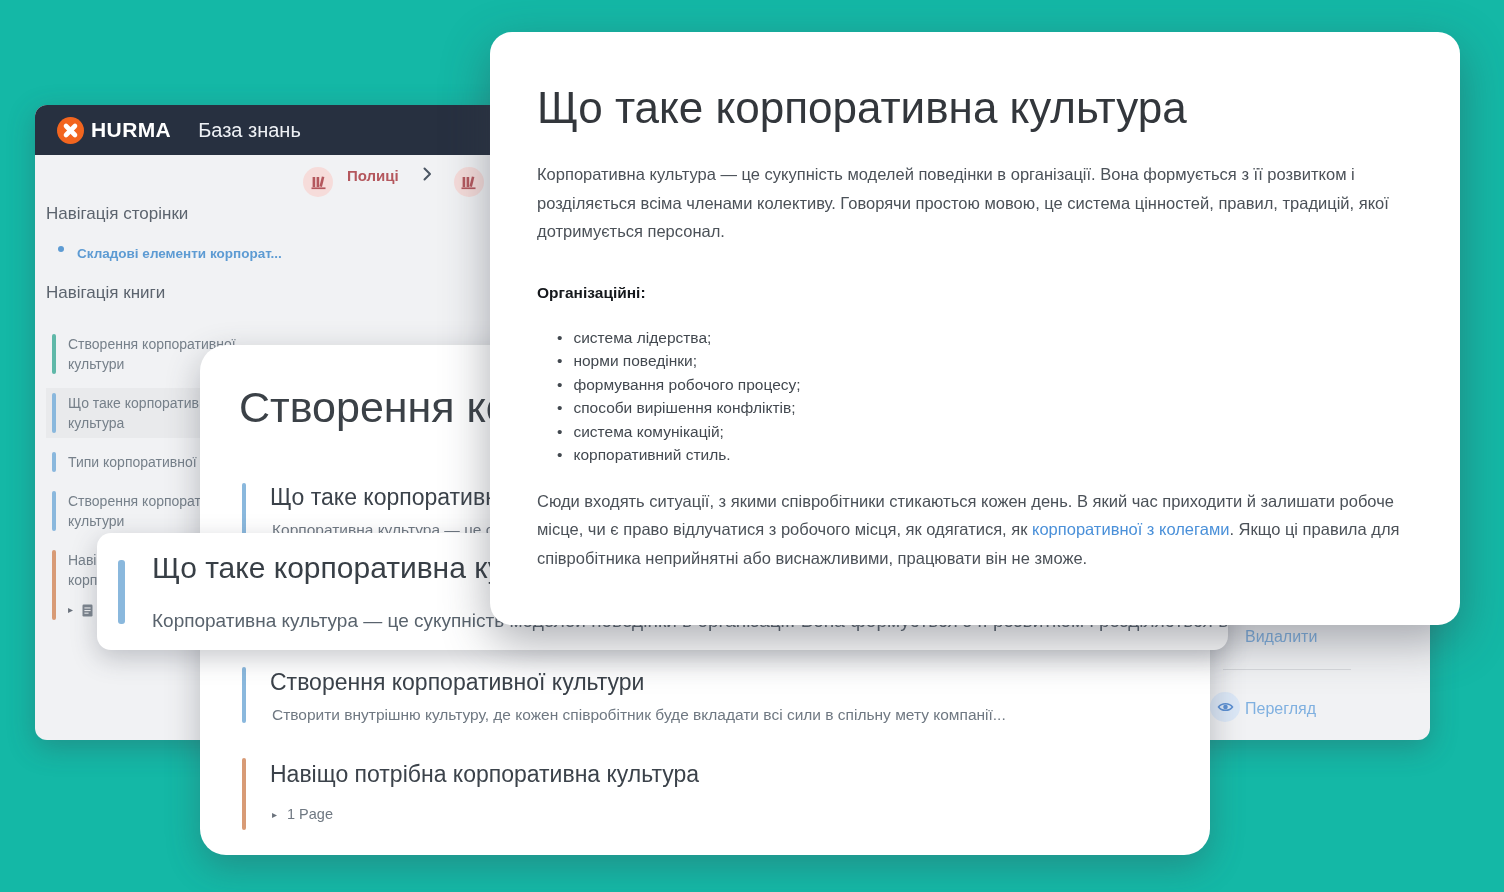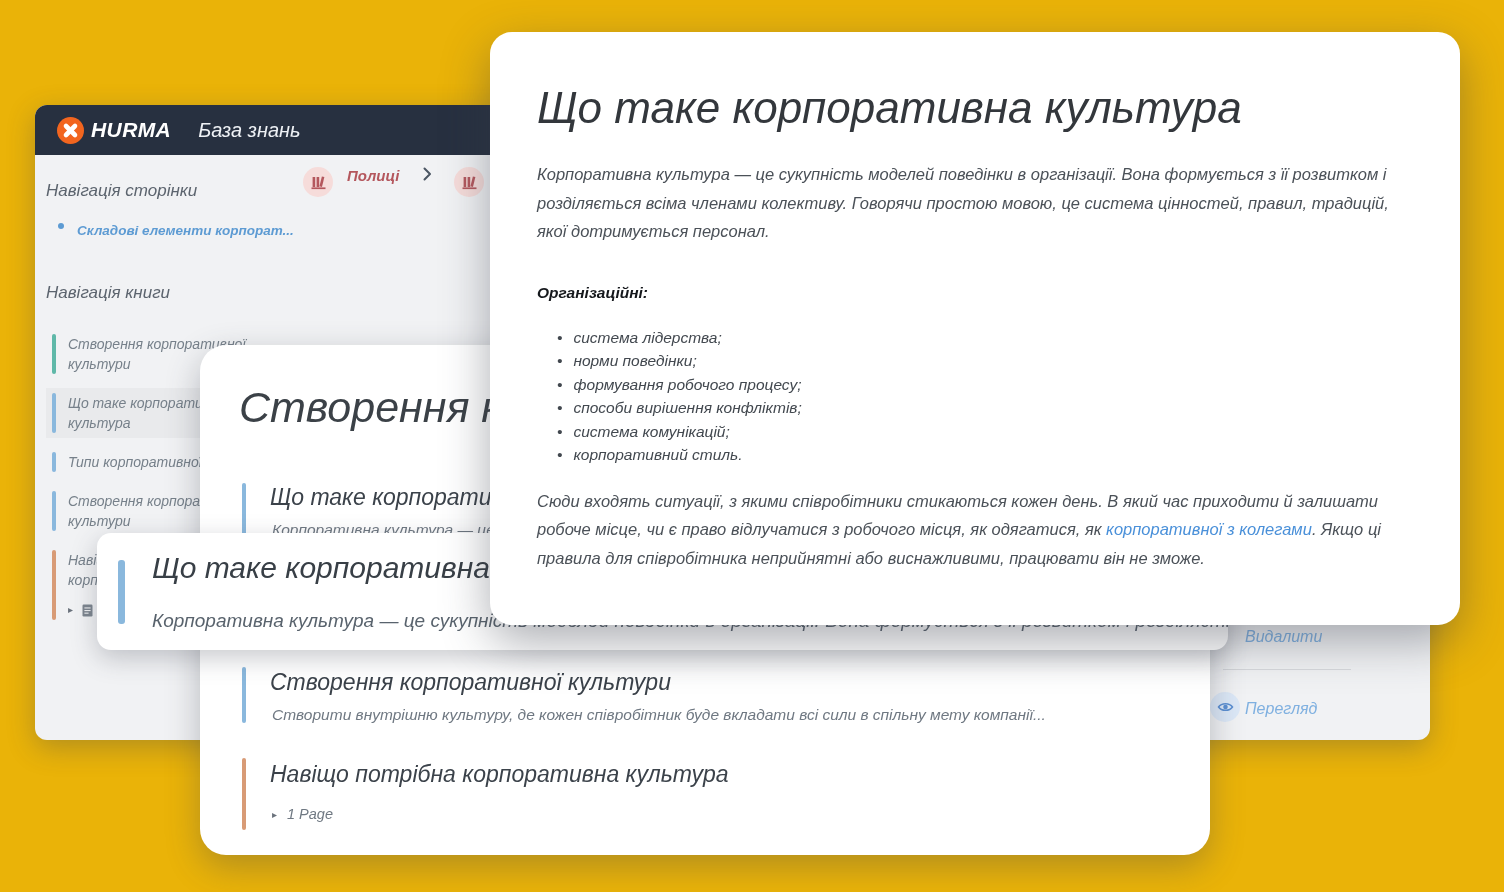--- a/index.html
+++ b/index.html
@@ -1,18 +1,18 @@
 <!DOCTYPE html>
 <html><head>
 <meta charset="utf-8">
 <style>
   * { margin:0; padding:0; box-sizing:border-box; }
   html,body { background:#ffffff; }
   body { font-family:"Liberation Sans","DejaVu Sans",sans-serif; }
-  .stage { position:relative; width:1504px; height:892px; background:#eab308; overflow:hidden;font-style:italic; }
+  .stage { position:relative; width:1504px; height:892px; background:#14b8a6; overflow:hidden; }
 
   
   .back-window{
     position:absolute; left:35px; top:105px; width:1395px; height:635px;
     background:#f1f2f4; border-radius:12px;
     box-shadow:0 8px 28px rgba(60,66,78,.32);
   }
   .kb-header{
     position:absolute; left:0; top:0; right:0; height:50px;
     background:#273040; border-radius:12px 12px 0 0;
@@ -23,21 +23,21 @@
   .brand{ color:#fff; font-size:21px; font-weight:700; letter-spacing:.4px; margin-left:7px; }
   .app-title{ color:#eef1f5; font-size:20px; font-weight:400; margin-left:27px; }
 
   .breadcrumb{ position:absolute; left:268px; top:62px; display:flex; align-items:flex-start; }
   .crumb-circle{ width:30px; height:30px; border-radius:50%; background:#f6dcda;
     display:flex; align-items:center; justify-content:center; }
   .crumb-label{ color:#b4575d; font-size:15px; font-weight:600; margin-left:14px; cursor:pointer; text-decoration:none; }
   .crumb-chev{ margin:0 22px 0 24px; display:flex; }
 
   .nav-heading{ color:#5c646e; font-size:17px; font-weight:400; }
-  .page-nav{ position:absolute; left:11px; top:76px; }
+  .page-nav{ position:absolute; left:11px; top:99px; }
   .page-nav-item{ display:flex; align-items:flex-start; margin-top:22px; cursor:pointer; }
   .dot{ width:6px; height:6px; border-radius:50%; background:#5d9bd3; margin:0 13px 0 12px; }
   .page-nav-link{ color:#5d9bd3; font-size:13.5px; font-weight:700; text-decoration:none; }
 
   .book-nav{ position:absolute; left:11px; top:178px; width:185px; }
   .bk-list{ margin-top:26px; }
   .bk-item{ display:flex; padding:5px 6px; margin-bottom:9px; cursor:pointer; }
   .bk-item.selected{ background:#e9eaec; }
   .bk-bar{ flex:none; width:4px; border-radius:2px; margin-right:12px; }
   .bk-bar.teal{ background:#5fb8a8; }

